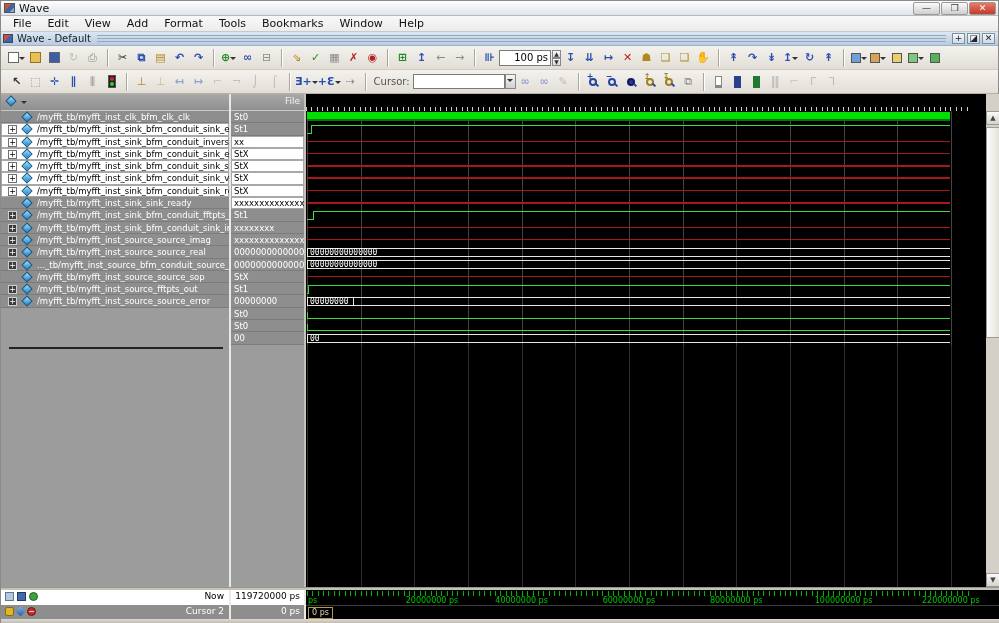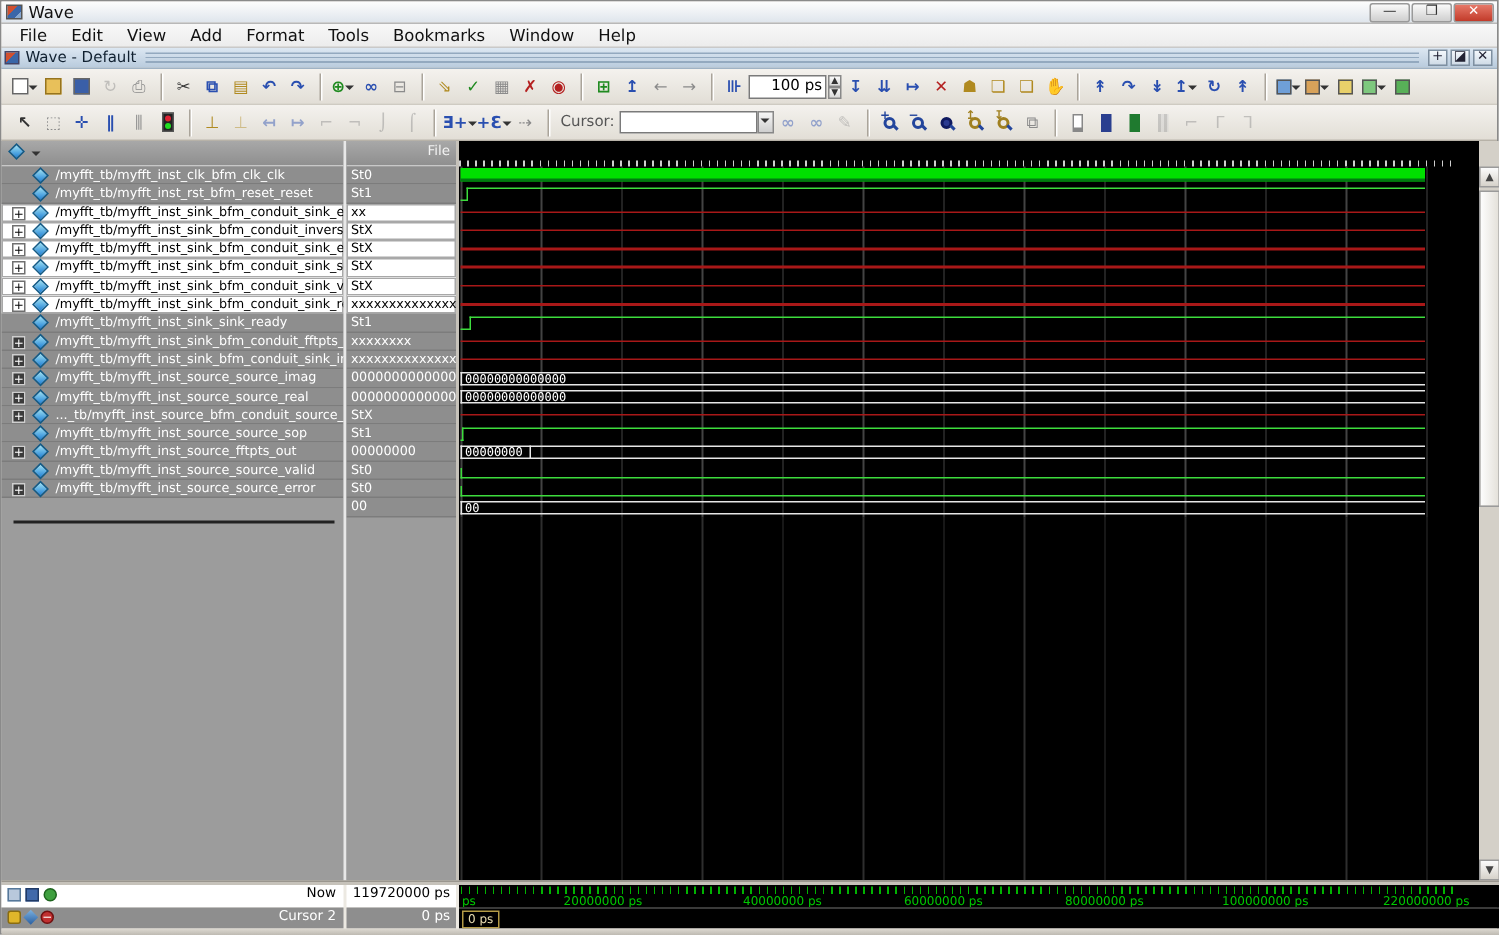--- a/index.html
+++ b/index.html
@@ -348,24 +348,20 @@
     <div class="names">
       <div class="colhead">
         <span class="diamond head-diamond"></span>
         <span class="head-car"></span>
       </div>
       <div class="rows" id="name-rows">
           <div class="srow sel" style="height: 12.3px;">
             <span class="diamond row-diamond"></span>
             <span class="sig-name">/myfft_tb/myfft_inst_clk_bfm_clk_clk</span>
           </div>
-          <div class="srow sel" style="height: 12.3px;">
-            <span class="diamond row-diamond"></span>
-            <span class="sig-name">/myfft_tb/myfft_inst_rst_bfm_reset_reset</span>
-          </div>
           <div class="srow unsel" style="height: 12.3px;">
             <span class="expander">+</span>
             <span class="diamond row-diamond"></span>
             <span class="sig-name">/myfft_tb/myfft_inst_sink_bfm_conduit_sink_error</span>
           </div>
           <div class="srow unsel" style="height: 12.3px;">
             <span class="expander">+</span>
             <span class="diamond row-diamond"></span>
             <span class="sig-name">/myfft_tb/myfft_inst_sink_bfm_conduit_inverse</span>
           </div>
@@ -419,24 +415,20 @@
             <span class="sig-name">..._tb/myfft_inst_source_bfm_conduit_source_ready</span>
           </div>
           <div class="srow sel" style="height: 12.3px;">
             <span class="diamond row-diamond"></span>
             <span class="sig-name">/myfft_tb/myfft_inst_source_source_sop</span>
           </div>
           <div class="srow sel" style="height: 12.3px;">
             <span class="expander">+</span>
             <span class="diamond row-diamond"></span>
             <span class="sig-name">/myfft_tb/myfft_inst_source_fftpts_out</span>
-          </div>
-          <div class="srow sel" style="height: 12.3px;">
-            <span class="diamond row-diamond"></span>
-            <span class="sig-name">/myfft_tb/myfft_inst_source_source_valid</span>
           </div>
           <div class="srow sel" style="height: 12.3px;">
             <span class="expander">+</span>
             <span class="diamond row-diamond"></span>
             <span class="sig-name">/myfft_tb/myfft_inst_source_source_error</span>
           </div>
         </div>
       <div class="insert-line" id="insert-line" style="top: 252.7px;"></div>
     </div>
     <div class="vdiv1"></div>
@@ -610,21 +602,21 @@
       <span class="brow-label">Now</span>
     </div>
     <div class="brow-values">
       <span class="brow-value">119720000 ps</span>
     </div>
     <div class="brow-wave">
       <div class="ruler">
         <div class="ruler-ticks"></div>
         <span class="tunit">ps</span>
         <div class="ruler-labels" id="ruler-labels">
-            <span class="tlabel" style="left: 96px;">20000000 ps</span>
+            <span class="tlabel" style="left: 126px;">20000000 ps</span>
             <span class="tlabel" style="left: 215.6px;">40000000 ps</span>
             <span class="tlabel" style="left: 322.9px;">60000000 ps</span>
             <span class="tlabel" style="left: 430.2px;">80000000 ps</span>
             <span class="tlabel" style="left: 537.5px; text-align: right;">100000000 ps</span>
             <span class="tlabel" style="left: 644.8px;">220000000 ps</span>
           </div>
       </div>
     </div>
   </div>
 

